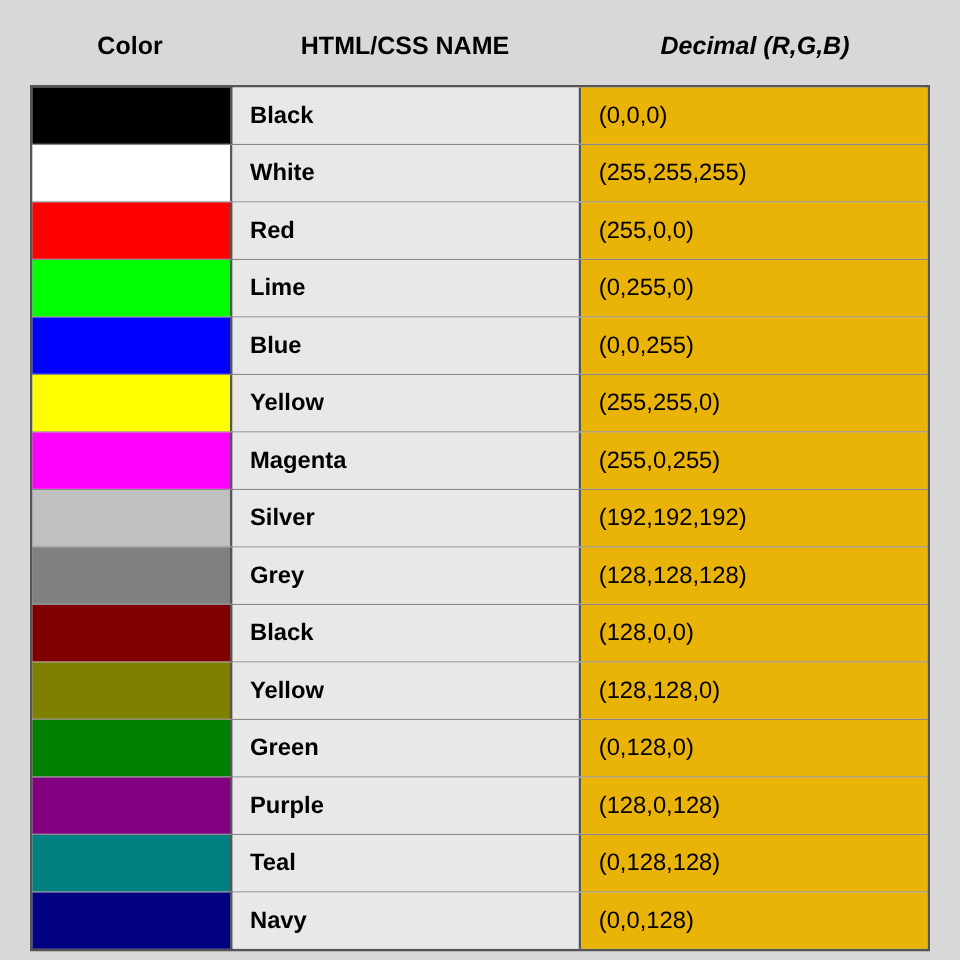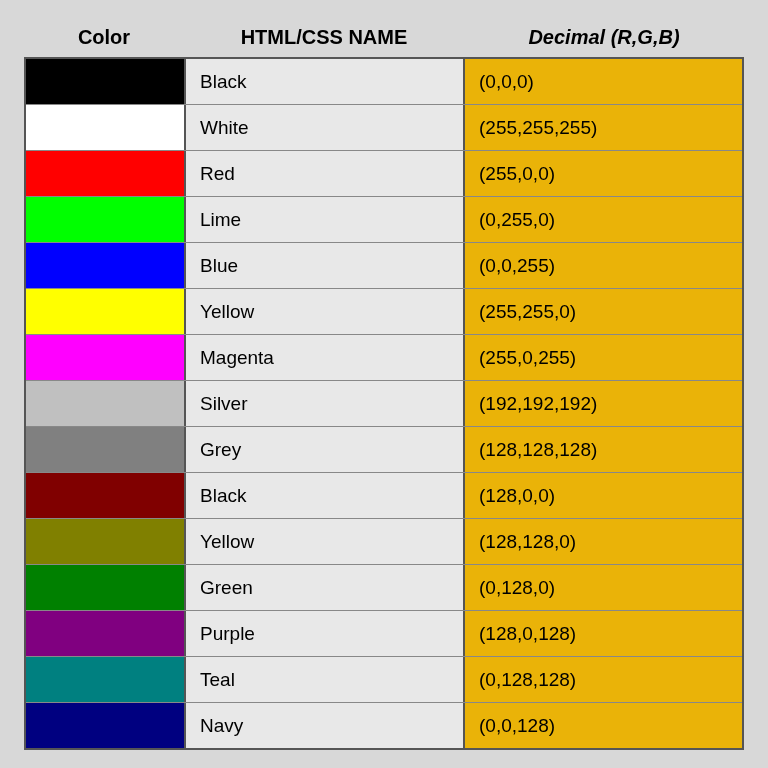--- a/index.html
+++ b/index.html
@@ -14,21 +14,21 @@
       padding: 20px;
     }
     .table-container {
       display: flex;
       flex-direction: column;
       width: 720px;
     }
     .header-row {
       display: flex;
       flex-direction: row;
-      margin-bottom: 2px;
+      margin-bottom: 13px;
     }
     .header-cell {
       font-weight: bold;
       font-size: 20px;
       text-align: center;
       padding: 6px 4px;
     }
     .col-color-header { width: 160px; }
     .col-name-header { flex: 1; }
     .col-decimal-header { flex: 1; font-style: italic; }
@@ -51,21 +51,21 @@
       min-height: 45px;
       flex-shrink: 0;
       border-right: 2px solid #555;
     }
     .col-name {
       flex: 1;
       display: flex;
       align-items: center;
       padding: 8px 14px;
       font-size: 19px;
-      font-weight: normal;
+      font-weight: bold;
       background: #e8e8e8;
       border-right: 2px solid #555;
       min-height: 45px;
       text-align: right;
     }
     .col-decimal {
       flex: 1;
       display: flex;
       align-items: center;
       padding: 8px 14px;

